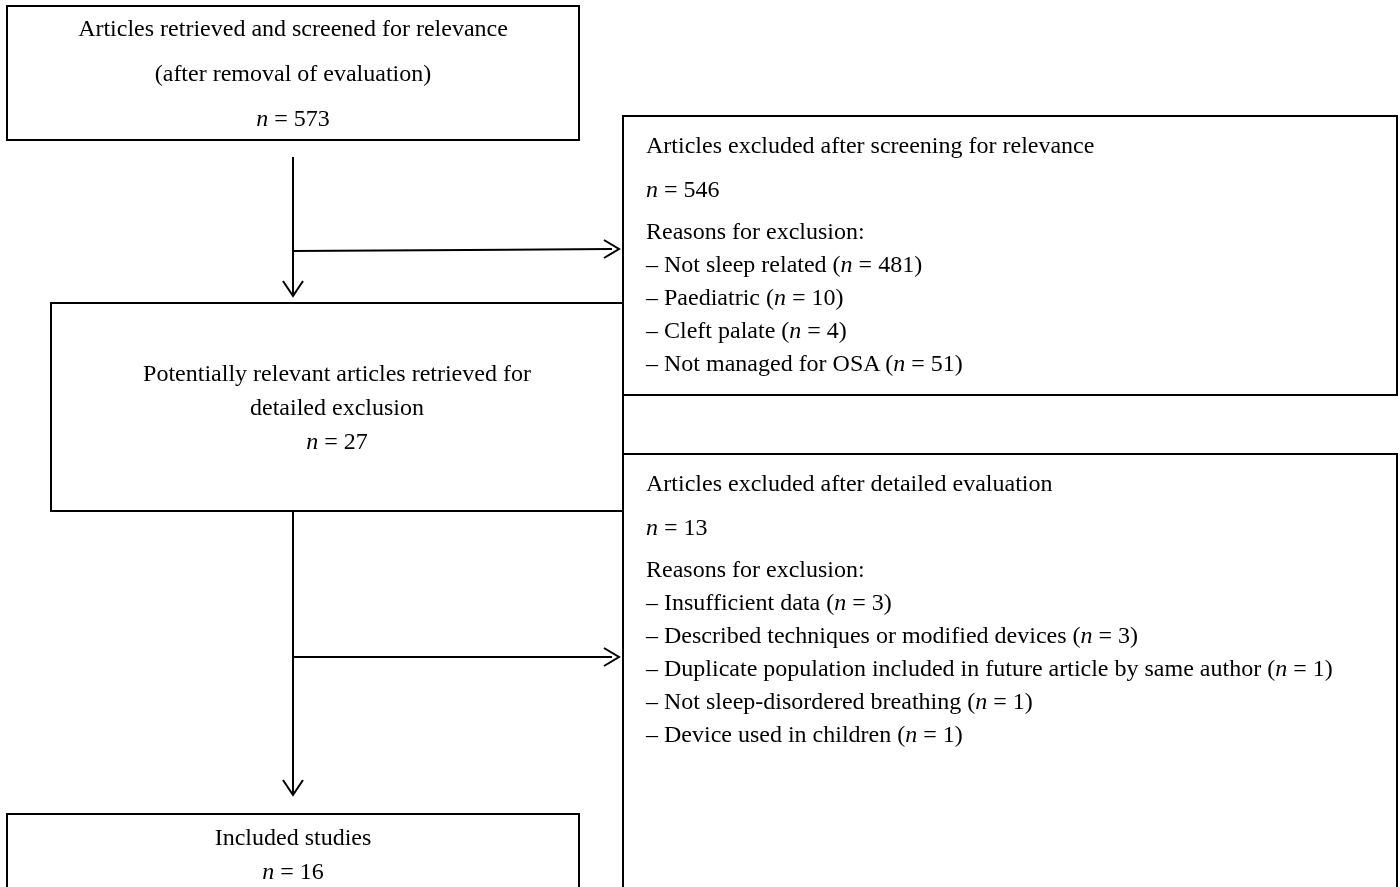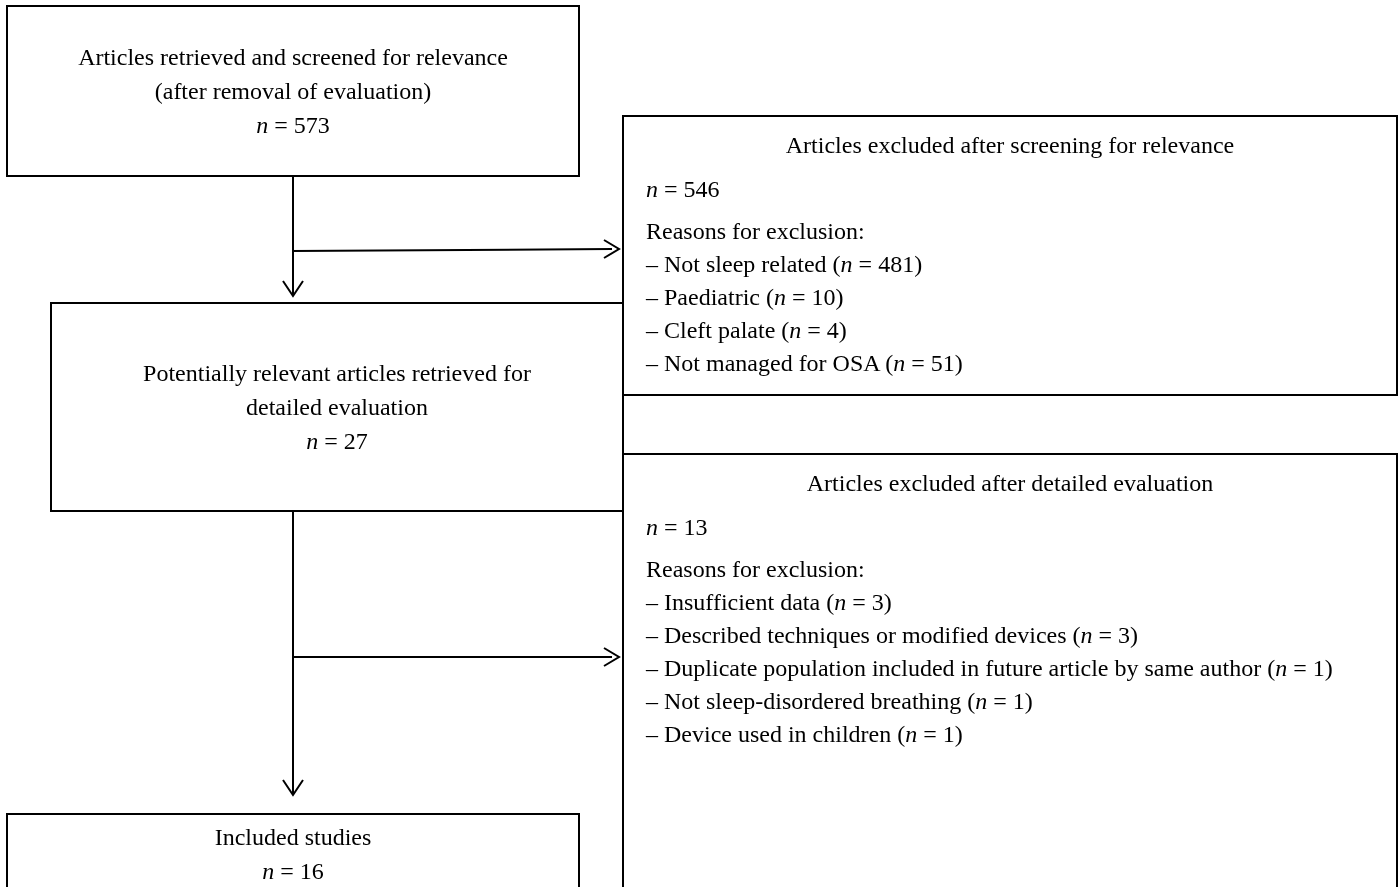--- a/index.html
+++ b/index.html
@@ -23,32 +23,32 @@
     left: 6px;
     width: 574px;
     display: flex;
     flex-direction: column;
     justify-content: center;
     align-items: center;
     text-align: center;
     line-height: 34px;
     padding: 0 10px;
   }
-  #box-screened { top: 5px; height: 172px; }
+  #box-screened { top: 5px; height: 136px; gap: 11px; }
   #box-detailed { top: 302px; height: 210px; margin-left: 44px; }
   #box-included { top: 813px; height: 82px; }
   .right-box {
     left: 622px;
     width: 776px;
     padding: 12px 22px 0 22px;
     line-height: 33px;
   }
   #box-excluded-screening { top: 115px; height: 281px; }
   #box-excluded-detailed  { top: 453px; height: 444px; }
-  .rb-title { text-align: center; margin-bottom: 11px; }
+  .rb-title { margin-bottom: 11px; }
   .rb-count { text-align: left; margin-bottom: 9px; }
   .arrows {
     position: absolute;
     left: 0; top: 0;
     width: 1400px;
     height: 887px;
     pointer-events: none;
   }
 </style>
 </head>
@@ -84,21 +84,21 @@
     <div>
         <div>– Not sleep related (<i>n</i> = 481)</div>
         <div>– Paediatric (<i>n</i> = 10)</div>
         <div>– Cleft palate (<i>n</i> = 4)</div>
         <div>– Not managed for OSA (<i>n</i> = 51)</div>
       </div>
   </div>
 
   <div class="box left-box" id="box-detailed">
     <div>Potentially relevant articles retrieved for</div>
-    <div>detailed evaluation</div>
+    <div>detailed exclusion</div>
     <div><i>n</i> = 27</div>
   </div>
 
   <div class="box right-box" id="box-excluded-detailed">
     <div class="rb-title">Articles excluded after detailed evaluation</div>
     <div class="rb-count"><i>n</i> = 13</div>
     <div>Reasons for exclusion:</div>
     <div>
         <div>– Insufficient data (<i>n</i> = 3)</div>
         <div>– Described techniques or modified devices (<i>n</i> = 3)</div>

